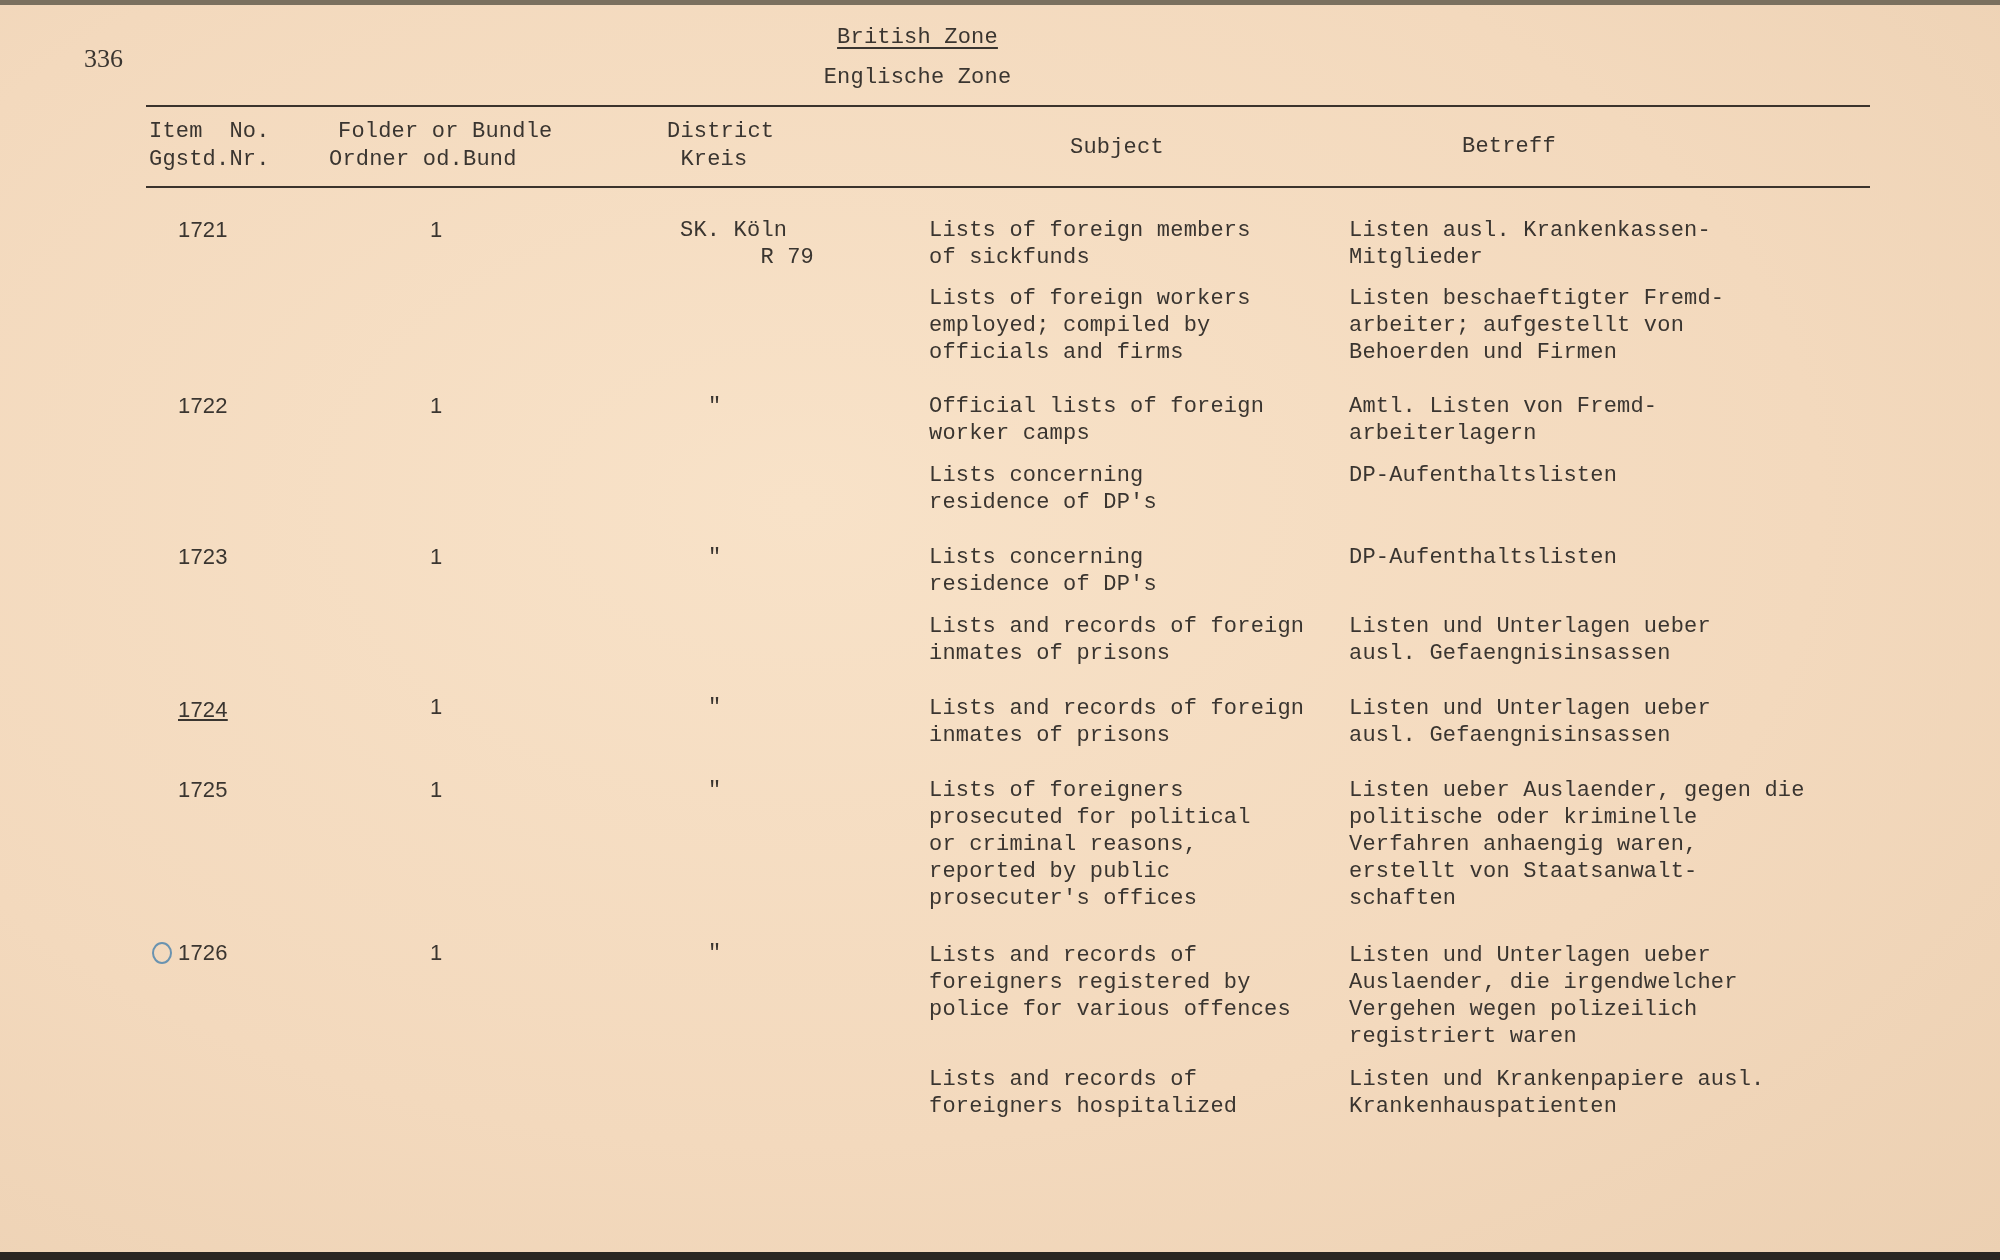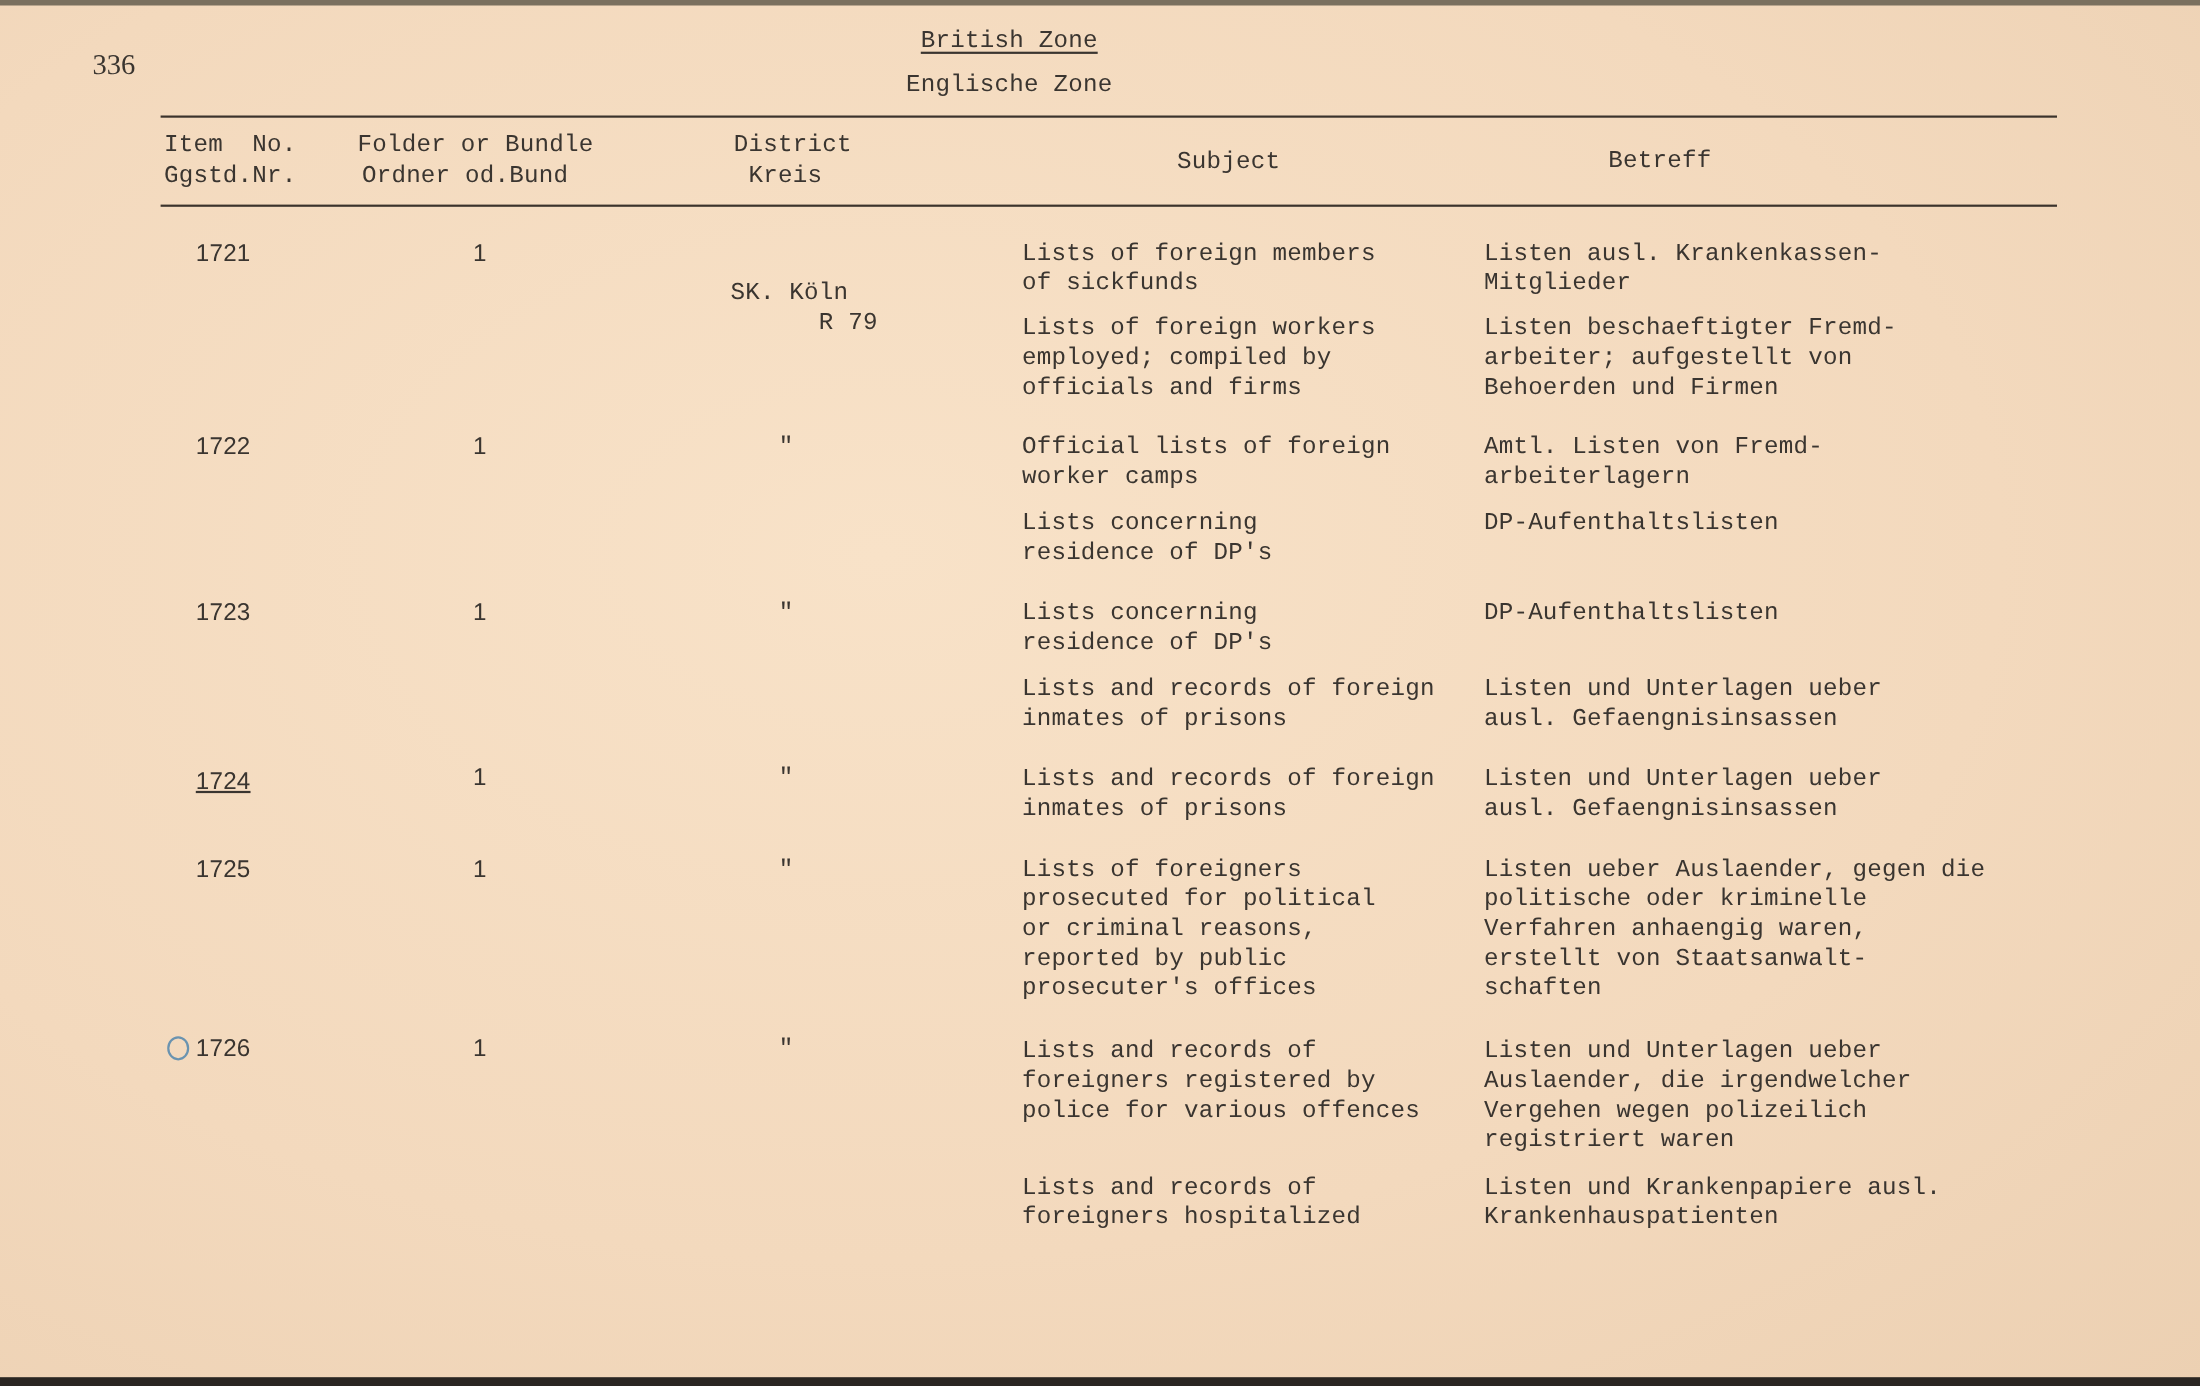--- a/index.html
+++ b/index.html
@@ -24,33 +24,33 @@
   <div class="topedge"></div>
 
   <div class="pagenum">336</div>
   <div class="title u t" style="top:24px;">British Zone</div>
   <div class="title t" style="top:64px;">Englische Zone</div>
 
   <div class="rule" style="top:105px;"></div>
 
   <div class="t" style="left:149px; top:118px;">Item  No.</div>
   <div class="t" style="left:149px; top:146px;">Ggstd.Nr.</div>
-  <div class="t" style="left:325px; top:118px;">Folder or Bundle</div>
+  <div class="t" style="left:338px; top:118px;">Folder or Bundle</div>
   <div class="t" style="left:329px; top:146px;">Ordner od.Bund</div>
   <div class="t" style="left:667px; top:118px;">District</div>
   <div class="t" style="left:667px; top:146px;"> Kreis</div>
   <div class="t" style="left:1070px; top:134px;">Subject</div>
   <div class="t" style="left:1462px; top:133px;">Betreff</div>
 
   <div class="rule" style="top:186px;"></div>
 
   <div>
     <div class="t num" style="left:178px; top:216px;">1721</div>
     <div class="t num" style="left:430px; top:216px;">1</div>
-    <div class="t" style="left:664px; top:217px;margin-top:36px;">SK. Köln
+    <div class="t" style="left:680px; top:217px;">SK. Köln
       R 79</div>
     <div class="t" style="left:929px; top:217px;">Lists of foreign members
 of sickfunds</div>
     <div class="t" style="left:1349px; top:217px;">Listen ausl. Krankenkassen-
 Mitglieder</div>
     <div class="t" style="left:929px; top:285px;">Lists of foreign workers
 employed; compiled by
 officials and firms</div>
     <div class="t" style="left:1349px; top:285px;">Listen beschaeftigter Fremd-
 arbeiter; aufgestellt von

